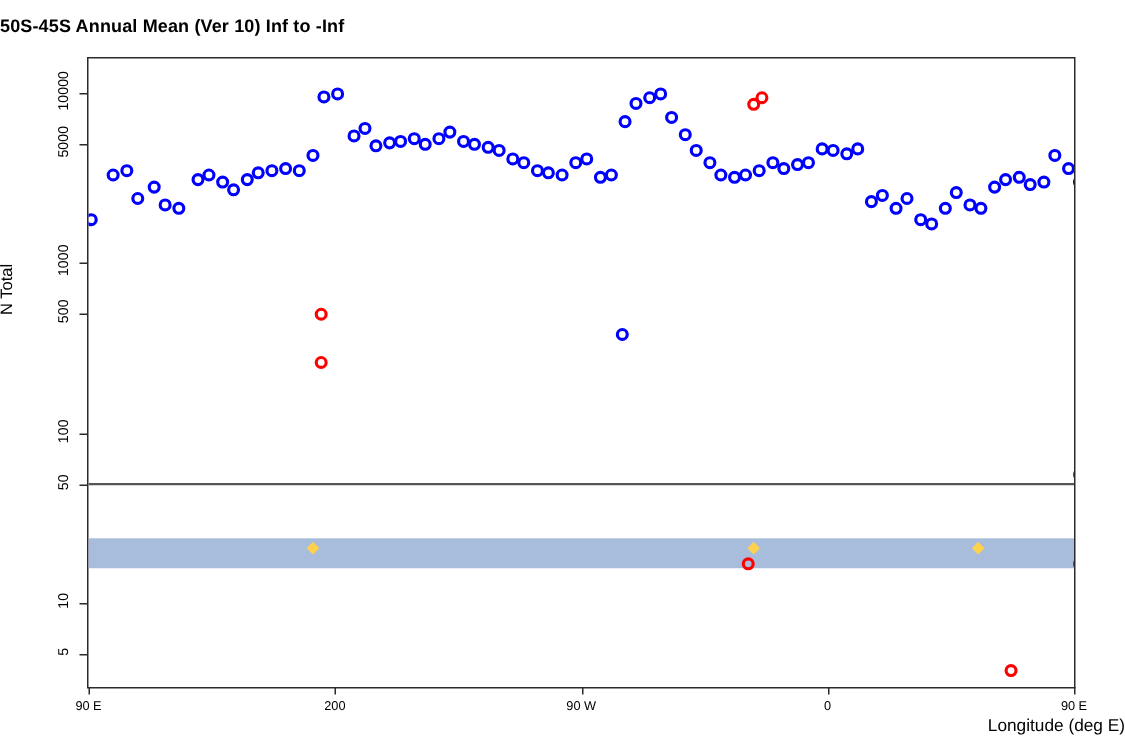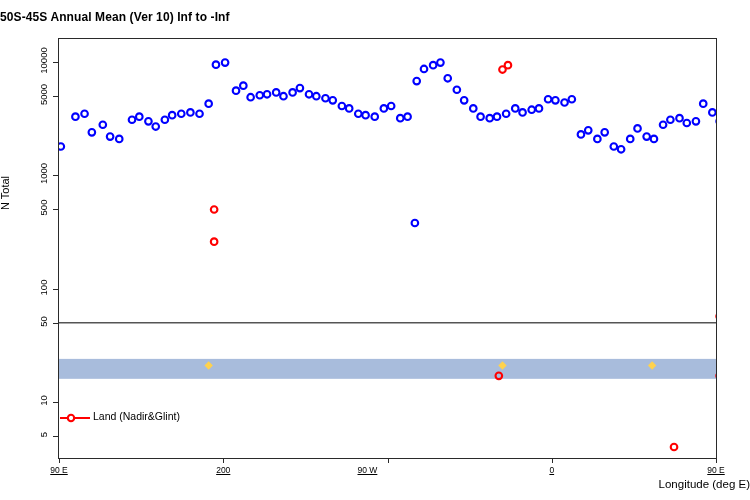--- a/index.html
+++ b/index.html
@@ -13,21 +13,21 @@
   #plotframe{position:absolute;left:58px;top:38px;width:659px;height:421px;
              border:1px solid #2a2a2a;box-sizing:border-box;background:#fff;}
 
   #svgplot{position:absolute;left:0;top:0;}
 
   .ytick-label{position:absolute;font-size:9.5px;text-align:center;
                transform:rotate(-90deg);transform-origin:center center;
                white-space:nowrap;}
   .ytick-mark{position:absolute;background:#2a2a2a;height:1px;width:5px;}
 
-  .xtick-label{position:absolute;font-size:8.5px;white-space:nowrap;text-decoration:underline;}
+  .xtick-label{position:absolute;font-size:8.5px;white-space:nowrap;}
   .xtick-mark{position:absolute;background:#2a2a2a;width:1px;height:5px;}
 
   #ylabel{position:absolute;left:-1px;top:210px;font-size:11px;
           transform:rotate(-90deg);transform-origin:left top;white-space:nowrap;}
   #xlabel{position:absolute;left:0;top:478px;width:750px;text-align:right;
           font-size:11.5px;}
 
   #legend{position:absolute;left:60px;top:409px;width:180px;
           font-size:10.5px;line-height:14px;}
   .legend-row{position:relative;height:14px;white-space:nowrap;}
@@ -185,30 +185,23 @@
       <div class="ytick-label" style="width: 40px; left: 23px; top: 89.2208px;">5000</div>
       <div class="ytick-mark" style="left: 53px; top: 62.1216px;"></div>
       <div class="ytick-label" style="width: 40px; left: 23px; top: 55.1216px;">10000</div>
     </div>
   <div id="xtick-labels">
       <div class="xtick-mark" style="left: 59px; top: 458px;"></div>
       <div class="xtick-label" style="top: 465px; left: 29px; width: 60px; text-align: center;">90 E</div>
       <div class="xtick-mark" style="left: 223.25px; top: 458px;"></div>
       <div class="xtick-label" style="top: 465px; left: 193.25px; width: 60px; text-align: center;">200</div>
       <div class="xtick-mark" style="left: 387.5px; top: 458px;"></div>
-      <div class="xtick-label" style="top: 465px; left: 357.5px; width: 60px; text-align: left;">90 W</div>
+      <div class="xtick-label" style="top: 465px; left: 357.5px; width: 60px; text-align: center;">90 W</div>
       <div class="xtick-mark" style="left: 551.75px; top: 458px;"></div>
       <div class="xtick-label" style="top: 465px; left: 521.75px; width: 60px; text-align: center;">0</div>
       <div class="xtick-mark" style="left: 716px; top: 458px;"></div>
       <div class="xtick-label" style="top: 465px; left: 686px; width: 60px; text-align: center;">90 E</div>
     </div>
 
   <div id="legend">
-      <div class="legend-row">
-        <div class="legend-sym"><svg width="30" height="10">
-            <line x1="0" y1="5" x2="30" y2="5" stroke="#ff0000" stroke-width="2"></line>
-            <circle cx="11" cy="5" r="3.2" fill="#ffffff" stroke="#ff0000" stroke-width="2.1"></circle>
-          </svg></div>
-        <div class="legend-txt">Land (Nadir&amp;Glint)</div>
-      </div>
     </div>
 
 </div>
 
 </body></html>

